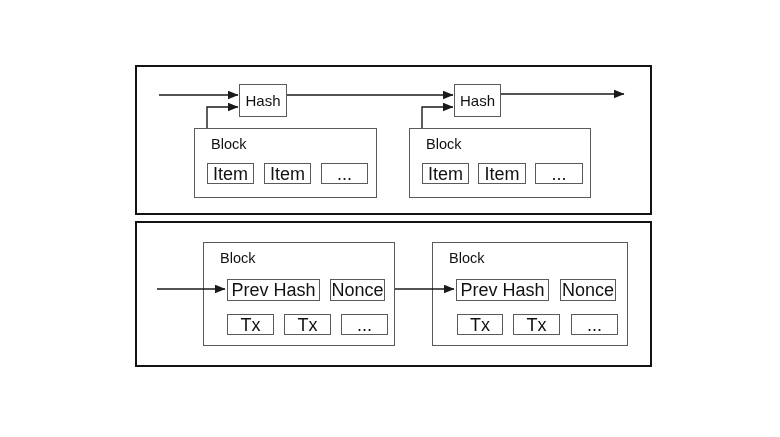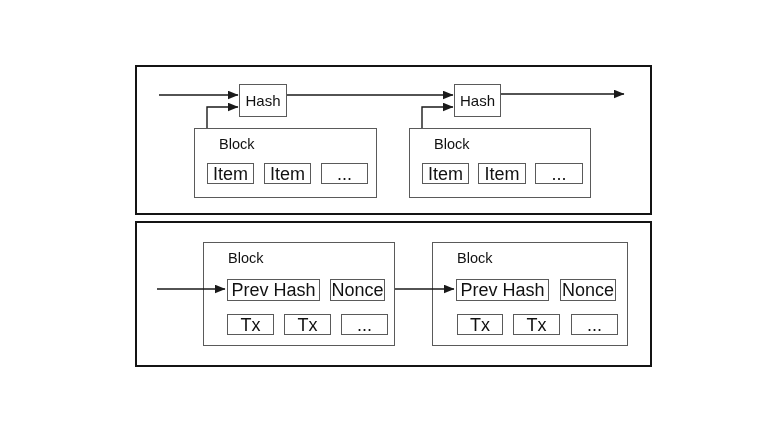--- a/index.html
+++ b/index.html
@@ -23,21 +23,21 @@
     box-sizing: border-box;
   }
   .blk {
     position: absolute;
     border: 1.5px solid #5a5a5a;
     background: #ffffff;
     box-sizing: border-box;
   }
   .blk-label {
     position: absolute;
-    left: 24px;
+    left: 16px;
     top: 7px;
     font-size: 14.5px;
     line-height: 16px;
     white-space: nowrap;
   }
   .cell {
     position: absolute;
     border: 1.4px solid #5a5a5a;
     background: #ffffff;
     box-sizing: border-box;

